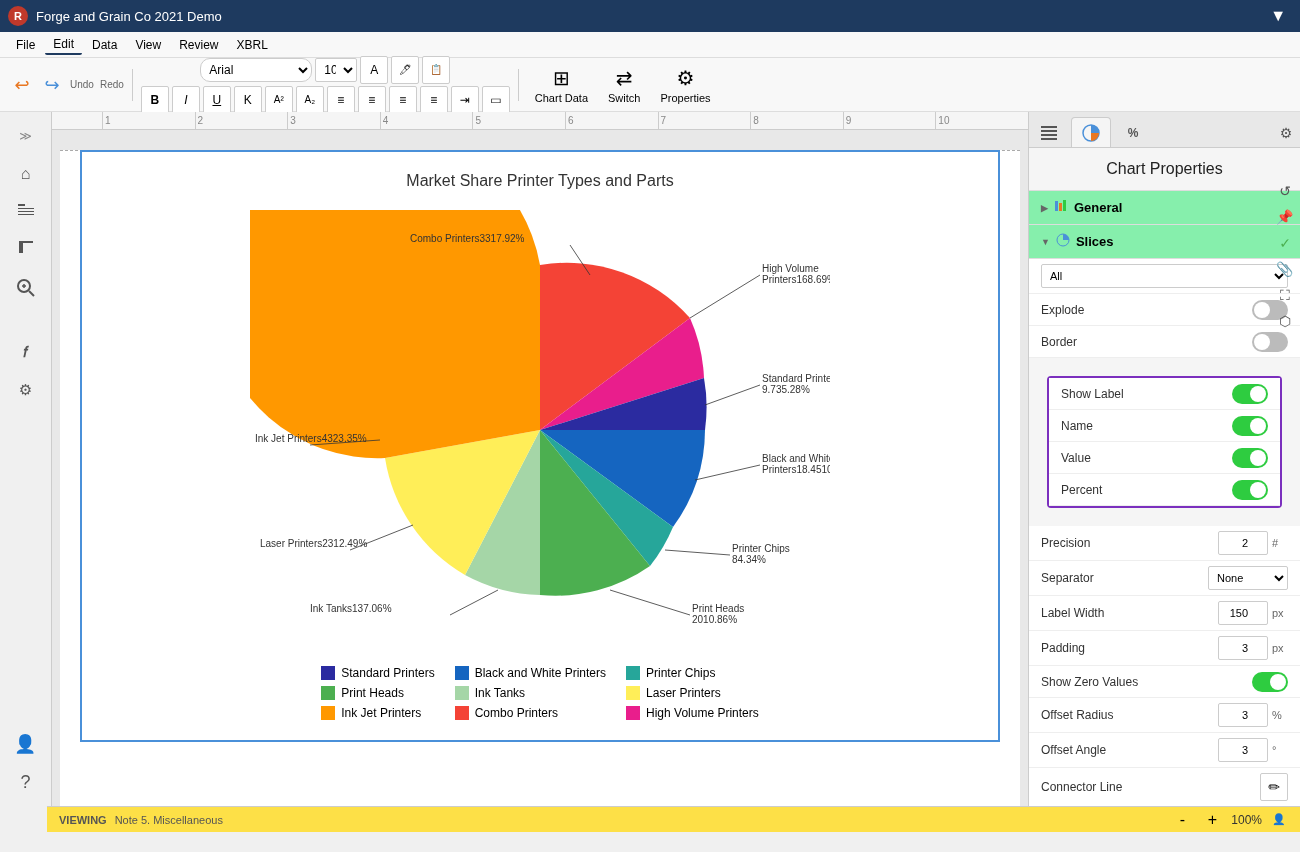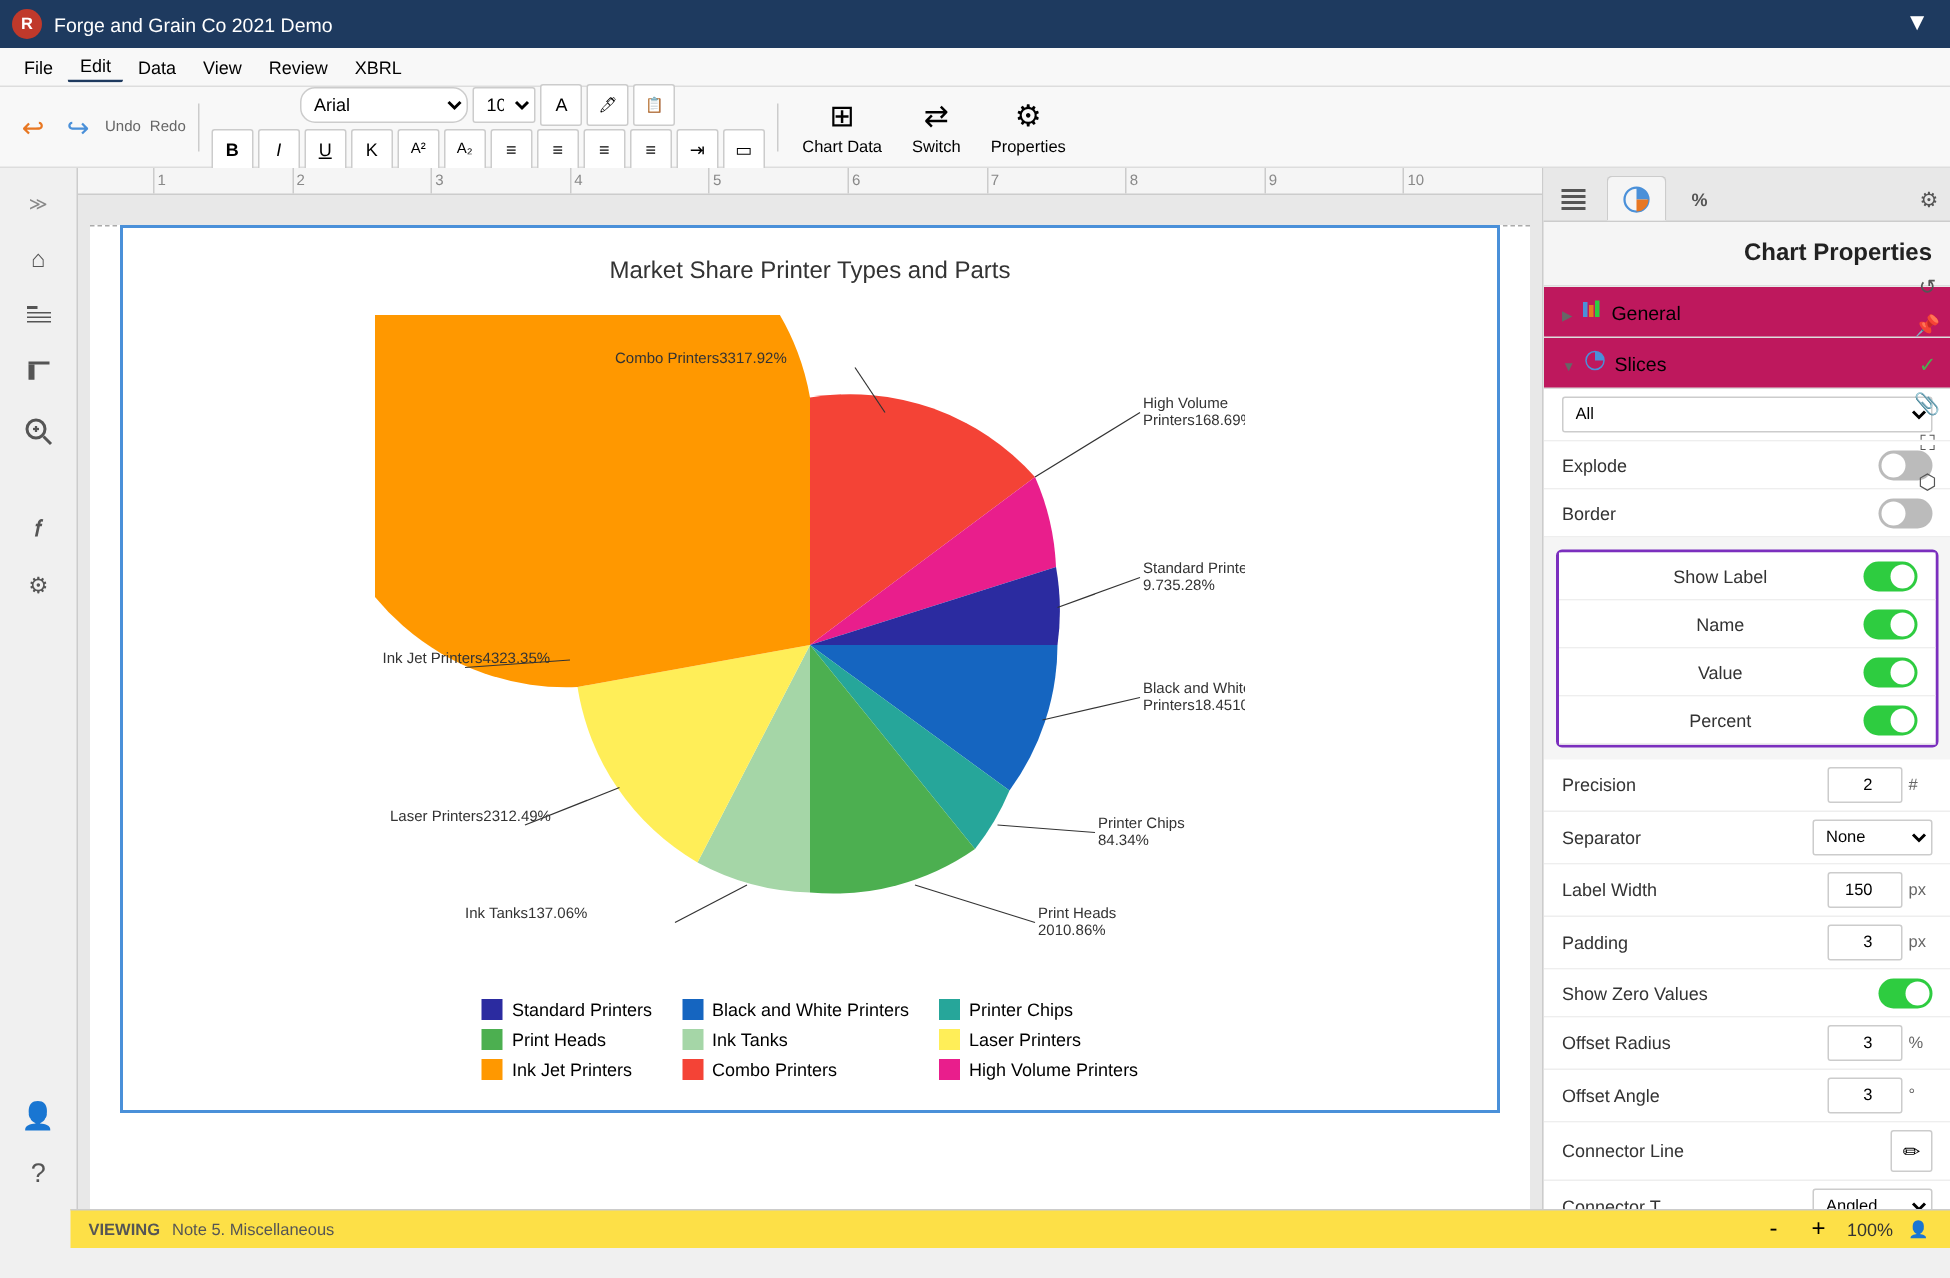--- a/index.html
+++ b/index.html
@@ -198,42 +198,42 @@
       border-bottom-color: #f5f5f5;
     }
     .panel-tab-right {
       margin-left: auto;
       width: 28px; height: 28px;
       display: flex; align-items: center; justify-content: center;
       cursor: pointer; font-size: 14px; color: #555;
     }
     .panel-title {
       font-size: 16px;
-      font-weight: 700;
-      text-align: right;
+      font-weight: 400;
+      text-align: center;
       padding: 12px;
       color: #222;
       border-bottom: 1px solid #ddd;
     }
     .panel-scroll {
       flex: 1;
       overflow-y: auto;
       padding: 0;
     }
 
     
     .section-header {
       display: flex;
-      align-items: flex-end;
+      align-items: center;
       padding: 8px 12px;
       gap: 6px;
       cursor: pointer;
-      background: #be185d;
+      background: #86efac;
       border-bottom: 1px solid #ddd;
-      font-weight: 400;
+      font-weight: 700;
     }
     .section-arrow { font-size: 10px; color: #666; }
     .section-icon { font-size: 14px; color: #4a90d9; }
     .section-label { font-size: 13px; }
 
     .prop-row {
       display: flex;
       align-items: center;
       padding: 5px 12px;
       border-bottom: 1px solid #eee;
@@ -282,22 +282,21 @@
       text-align: right;
     }
     .prop-unit {
       font-size: 11px; color: #666; width: 16px;
     }
 
     
     .highlighted-section {
       border: 2px solid #7b2fbe;
       border-radius: 4px;
-      margin: 8px;
-      text-align: center;
+      margin: 18px;
     }
 
     
     .status-bar {
       height: 26px;
       background: #fde047;
       border-top: 1px solid #ccc;
       display: flex;
       align-items: center;
       padding: 0 12px;

